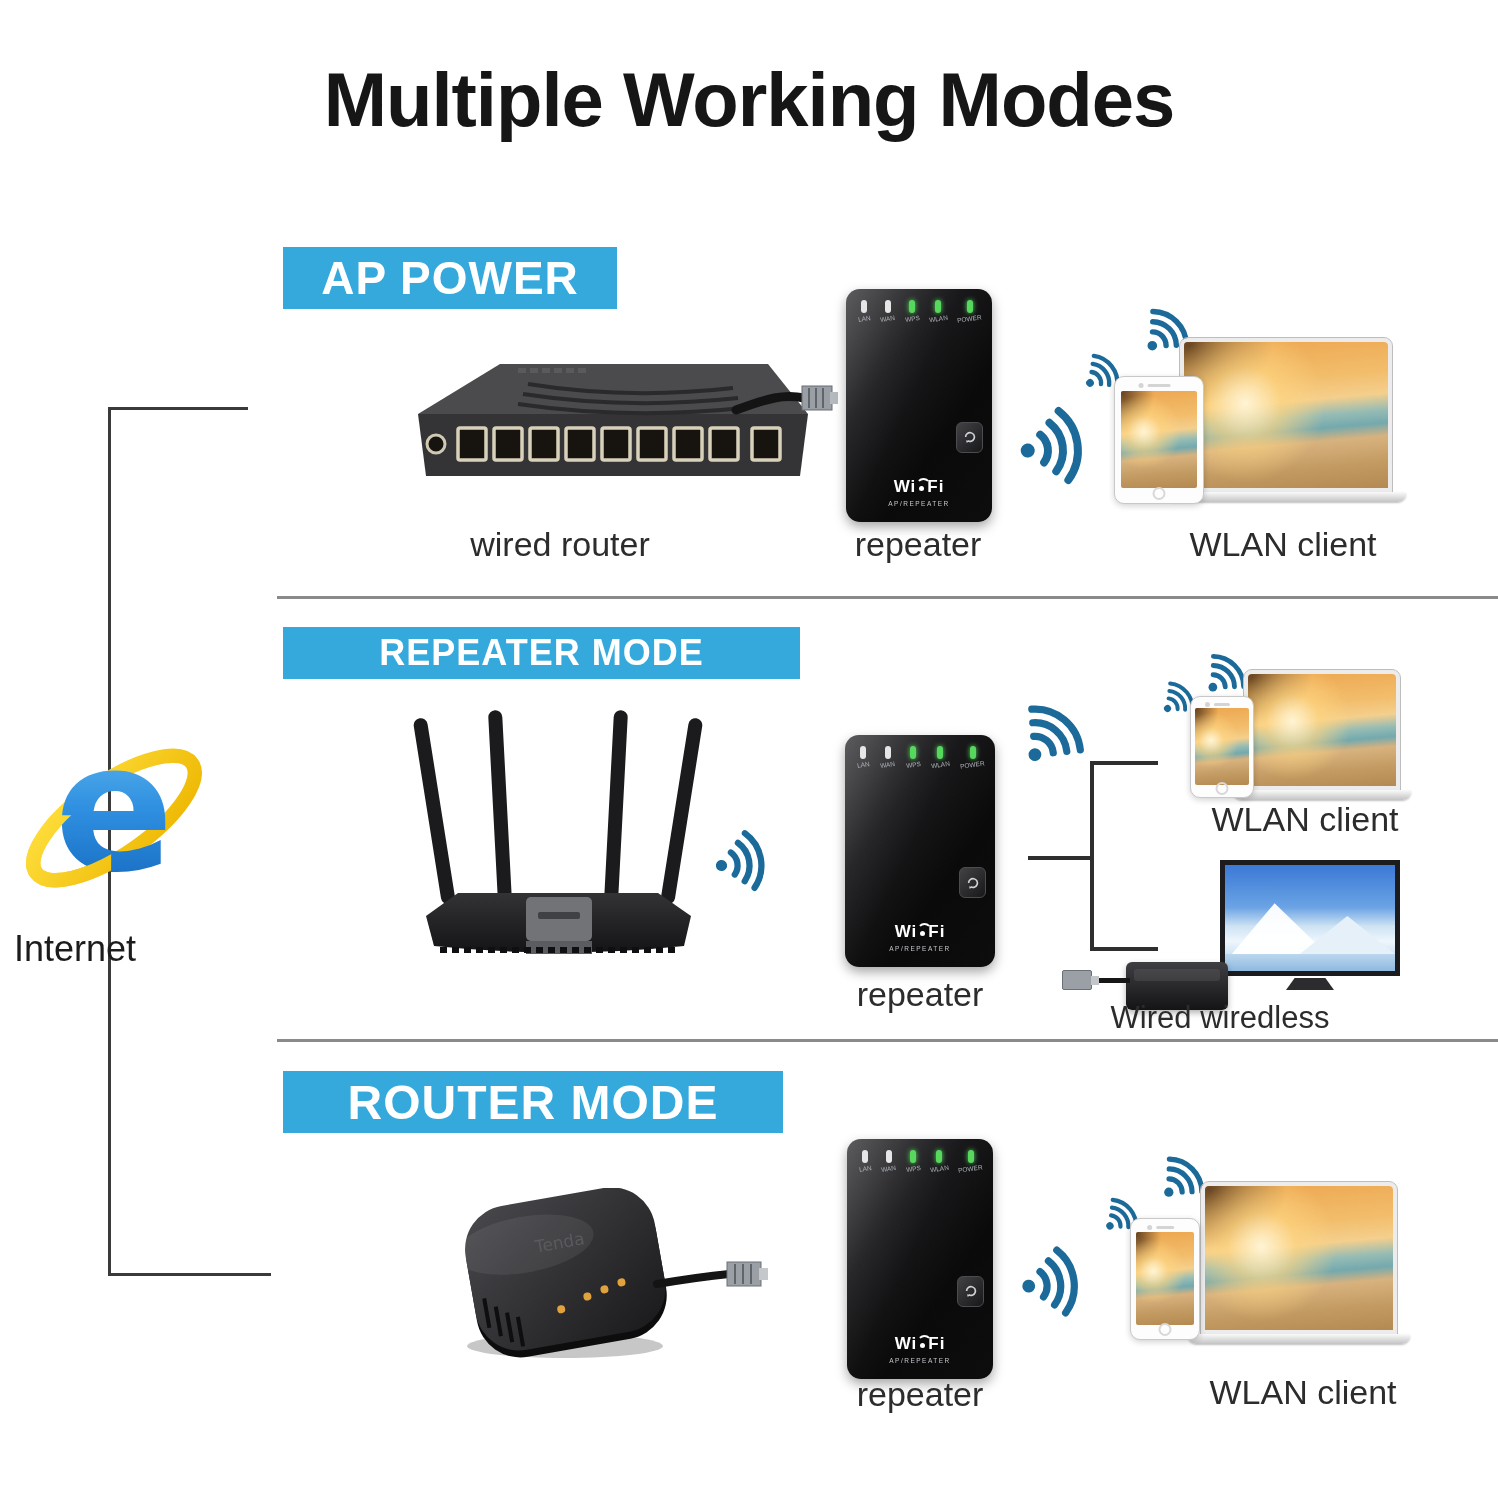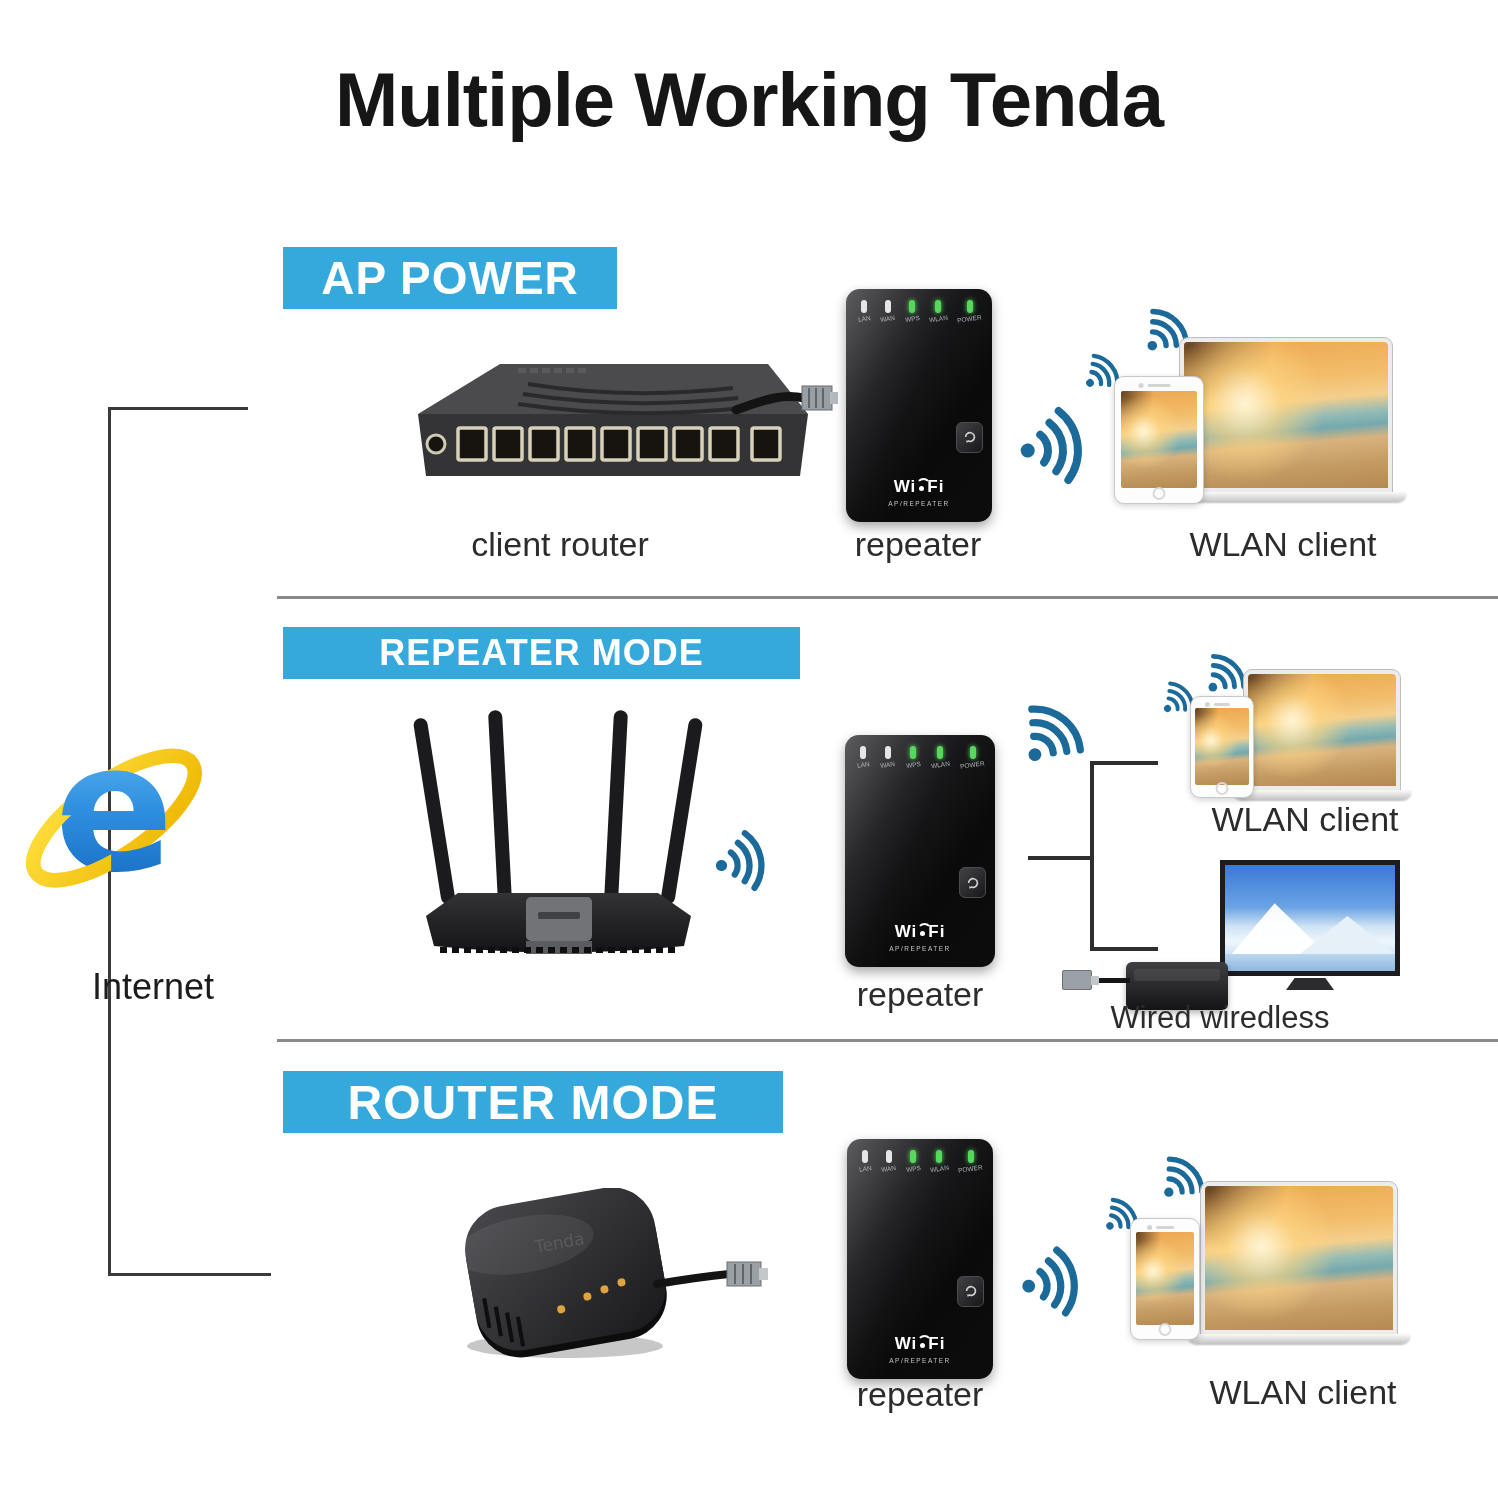--- a/index.html
+++ b/index.html
@@ -96,39 +96,39 @@
   .mtn { position:absolute; bottom:16%; }
   .m1 { left:4%; width:56%; height:48%; background:#fff; clip-path:polygon(0 100%,45% 0,100% 100%); opacity:.95; }
   .m2 { left:44%; width:56%; height:40%; background:#e6f0f8; clip-path:polygon(0 100%,50% 10%,100% 100%); }
   .mountains::after { content:''; position:absolute; left:0; right:0; bottom:0; height:16%; background:linear-gradient(#bcd7ee,#8fb9e0); }
 
   .adapter { position:absolute; background:linear-gradient(#3f3f43,#141416); border-radius:6px; box-shadow:0 3px 6px rgba(0,0,0,.3); }
   .adapter::before { content:''; position:absolute; left:8%; top:14%; width:84%; height:26%; background:rgba(255,255,255,.08); border-radius:3px; }
   .plug { position:absolute; background:#9aa0a5; border:1px solid #6b7076; border-radius:2px; }
   .plug::after { content:''; position:absolute; right:-8px; top:25%; width:8px; height:50%; background:#c2c6c9; }
 
-  .ie-label { position:absolute; text-align:right; font-size:36px; color:#1c1c1c;margin-top:38px; }
+  .ie-label { position:absolute; text-align:left; font-size:36px; color:#1c1c1c; }
 </style>
 </head>
 <body>
 
 <div id="page">
 
   <svg width="0" height="0" style="position:absolute">
     <defs>
       <g id="wifisym" fill="none" stroke="currentColor">
         <circle cx="13" cy="50" r="8" fill="currentColor" stroke="none"></circle>
         <path d="M29.5,34 A23,23 0 0 1 29.5,66" stroke-width="9" stroke-linecap="round"></path>
         <path d="M41.8,22.2 A40,40 0 0 1 41.8,77.8" stroke-width="9" stroke-linecap="round"></path>
         <path d="M54,10.4 A57,57 0 0 1 54,89.6" stroke-width="9" stroke-linecap="round"></path>
       </g>
     </defs>
   </svg>
 
-  <div id="title">Multiple Working Tenda</div>
+  <div id="title">Multiple Working Modes</div>
 
   <div class="divider" style="left:277px;top:596px;width:1221px"></div>
   <div class="divider" style="left:277px;top:1039px;width:1221px"></div>
 
   <div class="ln" style="left:108px;top:407px;width:3px;height:869px"></div>
   <div class="ln" style="left:108px;top:407px;width:140px;height:3px"></div>
   <div class="ln" style="left:108px;top:1273px;width:163px;height:3px"></div>
 
   <svg class="abs" viewBox="0 0 210 230" style="left:14px;top:708px;width:200px;height:220px">
     <defs>
@@ -247,21 +247,21 @@
     <div class="lt-base"></div>
   </div>
   <div class="phone" style="left:1114px;top:376px;width:88px;height:126px">
     <i class="ph-speaker"></i>
     <div class="ph-screen">
         <div class="beach"></div>
       </div>
     <i class="ph-home"></i>
   </div>
 
-  <div class="lbl" style="left:400px;top:525px;width:320px">client router</div>
+  <div class="lbl" style="left:400px;top:525px;width:320px">wired router</div>
   <div class="lbl" style="left:798px;top:525px;width:240px">repeater</div>
   <div class="lbl" style="left:1143px;top:525px;width:280px">WLAN client</div>
 
   <div class="banner" style="left:283px;top:627px;width:517px;height:52px;font-size:36px">REPEATER MODE</div>
 
   <svg class="abs" viewBox="0 0 300 275" style="left:408px;top:696px;width:300px;height:275px">
     <defs>
       <linearGradient id="wrg" x1="0" y1="0" x2="0" y2="1">
         <stop offset="0" stop-color="#333336"></stop>
           <stop offset="1" stop-color="#141416"></stop>

